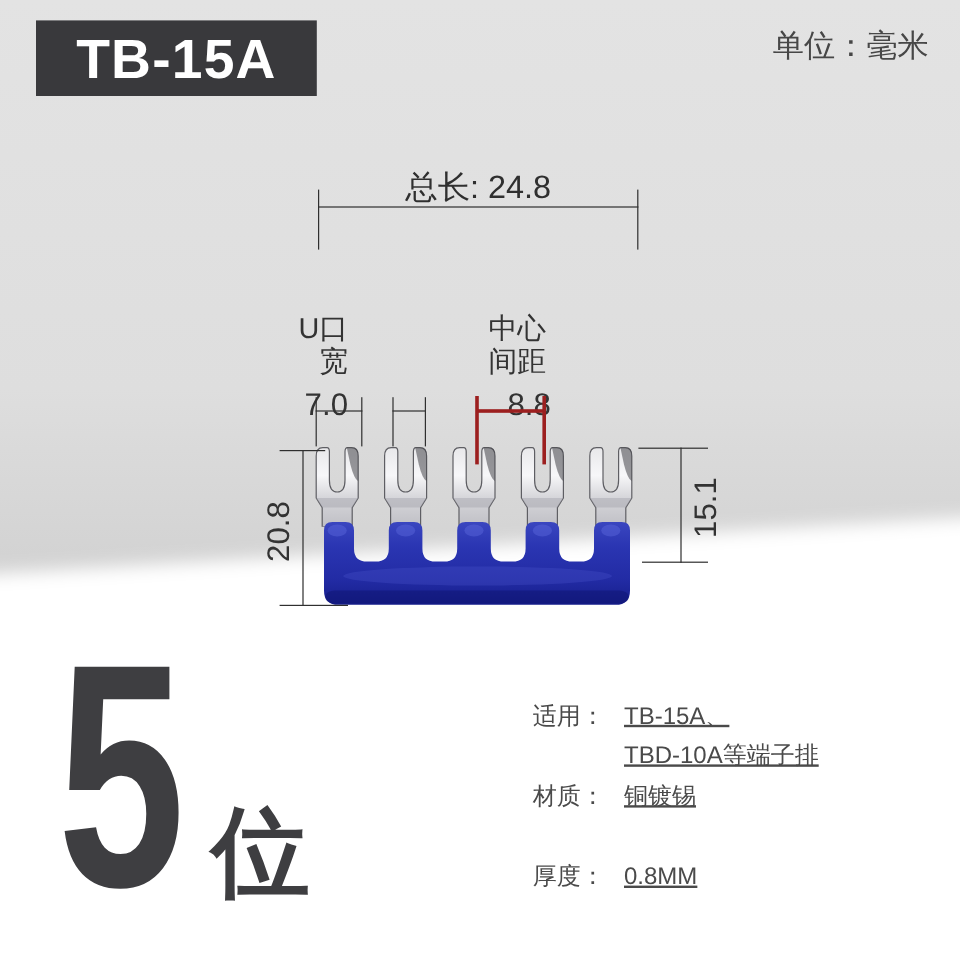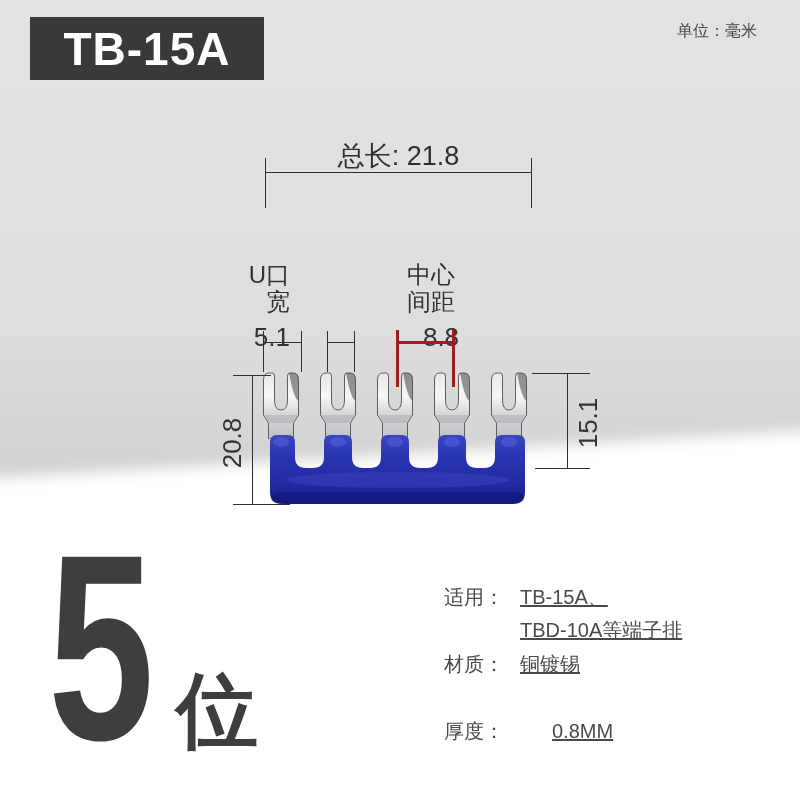--- a/index.html
+++ b/index.html
@@ -15,21 +15,21 @@
   }
   .bg-sweep{
     position:absolute;left:-60px;top:455px;width:920px;height:460px;
     background:#ffffff;transform:rotate(-3.3deg);filter:blur(7px);
   }
   .badge{
     position:absolute;left:30px;top:17px;width:234px;height:63px;
     background:#39393c;display:flex;align-items:center;justify-content:center;
   }
   .badge span{font-size:46px;font-weight:bold;color:#ffffff;letter-spacing:1px;}
-  .unit-note{position:absolute;right:43px;top:21px;font-size:16px;color:#474747;}
+  .unit-note{position:absolute;right:26px;top:21px;font-size:26px;color:#474747;}
   .dim-text{position:absolute;color:#2f2f2f;}
   .total-label{left:265px;top:138px;width:267px;text-align:center;font-size:27px;}
   .dln{position:absolute;background:#2f2f2f;}
   .dln.red{background:#9c1f1f;}
   .dim-col{position:absolute;font-size:24px;line-height:27px;color:#333333;margin-top:29px;}
   .dim-col .dim-val{margin-top:9px;font-size:26px;}
   .col-right{text-align:right;}
   .col-center{text-align:center;}
   .val-shift{transform:translateX(10px);}
   .rot{position:absolute;width:84px;height:30px;display:flex;align-items:center;
@@ -52,29 +52,29 @@
 <div class="stage">
 
   <div class="bg-gray"></div>
   <div class="bg-sweep"></div>
 
   <div class="badge">
     <span>TB-15A</span>
   </div>
   <div class="unit-note">单位：毫米</div>
 
-  <div class="dim-text total-label">总长: 21.8</div>
+  <div class="dim-text total-label">总长: 24.8</div>
   <div class="dln" style="left:265px;top:172px;width:267px;height:1px;"></div>
   <div class="dln" style="left:265px;top:158px;width:1px;height:50px;"></div>
   <div class="dln" style="left:531px;top:158px;width:1px;height:50px;"></div>
 
   <div class="dim-col col-right" style="left:232px;top:232px;width:58px;">
     <div>U口</div>
     <div>宽</div>
-    <div class="dim-val">5.1</div>
+    <div class="dim-val">7.0</div>
   </div>
   <div class="dim-col col-center" style="left:400px;top:232px;width:62px;">
     <div>中心</div>
     <div>间距</div>
     <div class="dim-val val-shift">8.8</div>
   </div>
 
   <svg class="product-svg" width="290" height="140" viewBox="0 0 290 140">
     <defs>
       <linearGradient id="mg" x1="0" y1="0" x2="0" y2="1">
@@ -141,18 +141,18 @@
     <div class="spec-label">适用：</div>
     <div>
       <div class="spec-value">TB-15A、</div>
       <div class="spec-value">TBD-10A等端子排</div>
     </div>
   </div>
   <div class="spec-row" style="top:648px;">
     <div class="spec-label">材质：</div>
     <div class="spec-value">铜镀锡</div>
   </div>
-  <div class="spec-row" style="top:715px;gap:32px;">
+  <div class="spec-row" style="top:715px;">
     <div class="spec-label">厚度：</div>
     <div class="spec-value">0.8MM</div>
   </div>
 
 </div>
 
 </body></html>

